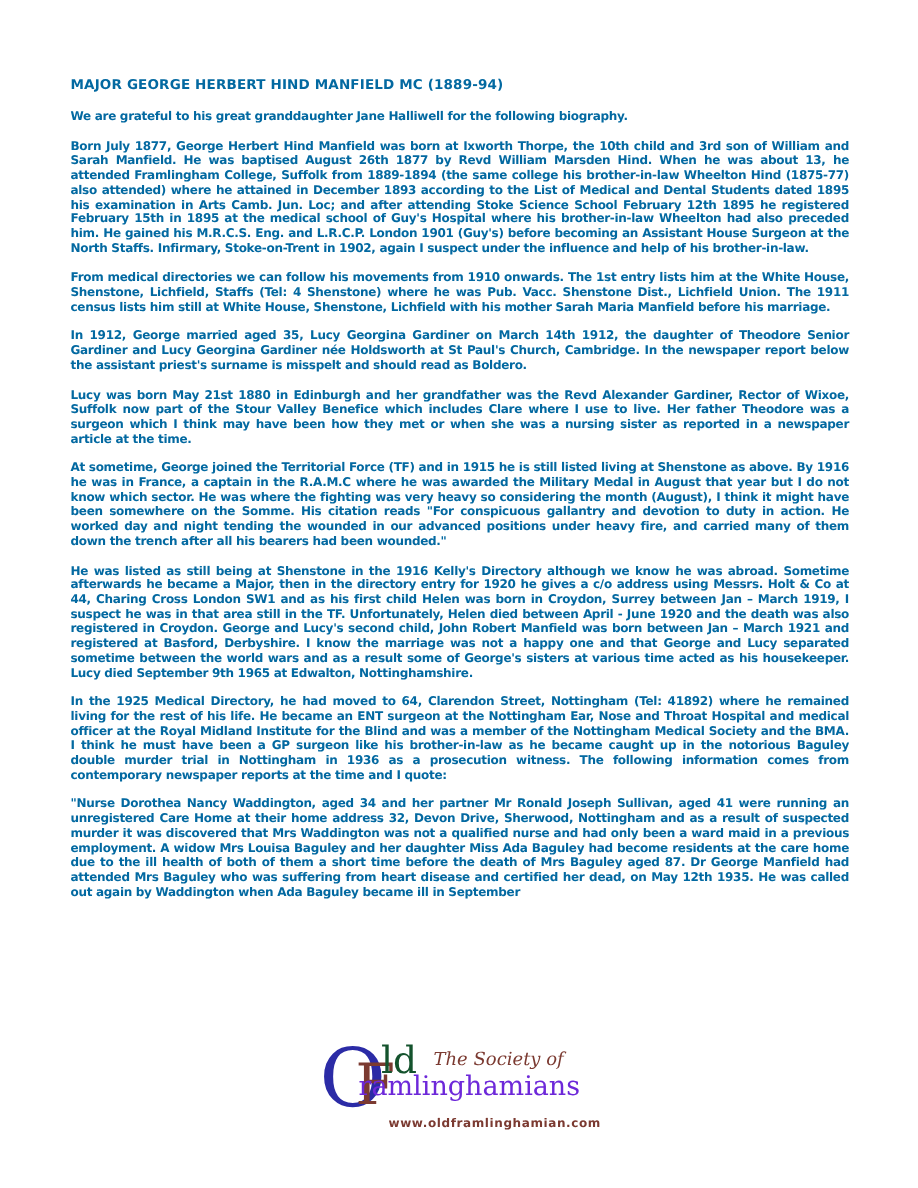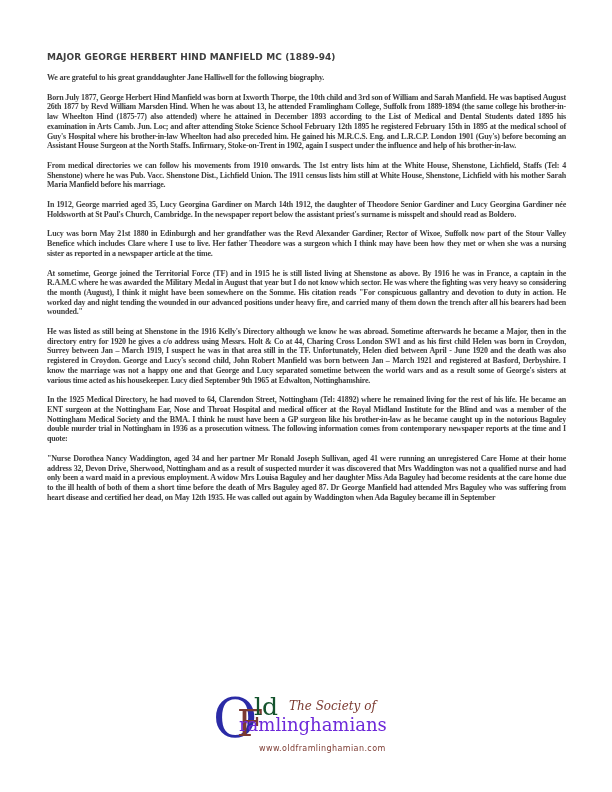--- a/index.html
+++ b/index.html
@@ -12,36 +12,35 @@
     height: 792px;
     position: relative;
     overflow: hidden;
     font-family: "DejaVu Sans", "Liberation Sans", sans-serif;
   }
   .page {
     position: absolute;
     left: 47px;
     top: 52px;
     width: 519px;
-    color: #404040;
+    color: #0369a1;
   }
   .doc-title {
     font-size: 9px;
     font-weight: bold;
     letter-spacing: 0.1px;
     margin: 0 0 11px 0;
   }
   .doc-para {
     font-size: 8px;
     font-weight: bold;
     line-height: 9.7px;
     letter-spacing: -0.2px;
     text-align: justify;
     margin: 0 0 10px 0;
-    font-family: Liberation Serif, serif;
   }
   
   .logo {
     position: absolute;
     left: 213px;
     top: 698px;
     width: 200px;
     height: 62px;
     font-family: "DejaVu Serif", "Liberation Serif", serif;
   }
@@ -88,20 +87,21 @@
   }
   .logo .website {
     position: absolute;
     left: 46px;
     top: 47px;
     font-size: 8px;
     line-height: 8px;
     letter-spacing: 0.4px;
     color: #7b3a31;
     font-family: "DejaVu Sans", "Liberation Sans", sans-serif;
+    font-weight: bold;
   }
 </style>
 </head>
 <body>
 
 <div class="page">
   <h1 class="doc-title">MAJOR GEORGE HERBERT HIND MANFIELD MC (1889-94)</h1>
   <p class="doc-para">We are grateful to his great granddaughter Jane Halliwell for the following biography.</p>
   <p class="doc-para">Born July 1877, George Herbert Hind Manfield was born at Ixworth Thorpe, the 10th child and 3rd son of William and Sarah Manfield.  He was baptised August 26th 1877 by Revd William Marsden Hind.  When he was about 13, he attended Framlingham College, Suffolk from 1889-1894 (the same college his brother-in-law Wheelton Hind (1875-77) also attended) where he attained in December 1893 according to the List of Medical and Dental Students dated 1895 his examination in Arts Camb. Jun. Loc; and after attending Stoke Science School February 12th 1895 he registered February 15th in 1895 at the medical school of Guy's Hospital where his brother-in-law Wheelton had also preceded him.  He gained his M.R.C.S. Eng. and L.R.C.P. London 1901 (Guy's) before becoming an Assistant House Surgeon at the North Staffs. Infirmary, Stoke-on-Trent in 1902, again I suspect under the influence and help of his brother-in-law.</p>
   <p class="doc-para">From medical directories we can follow his movements from 1910 onwards.  The 1st entry lists him at the White House, Shenstone, Lichfield, Staffs (Tel: 4 Shenstone) where he was Pub. Vacc. Shenstone Dist., Lichfield Union.  The 1911 census lists him still at White House, Shenstone, Lichfield with his mother Sarah Maria Manfield before his marriage.</p>

